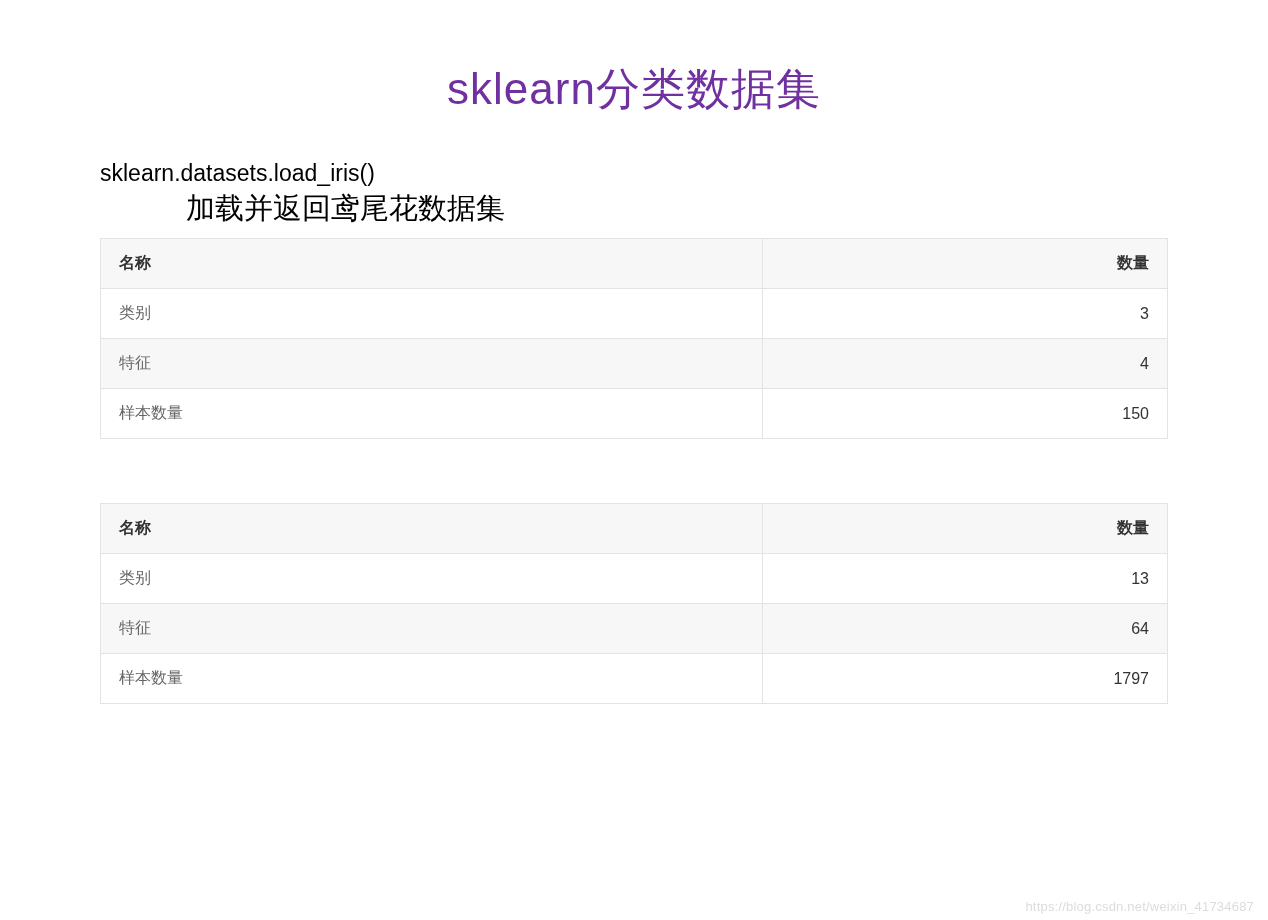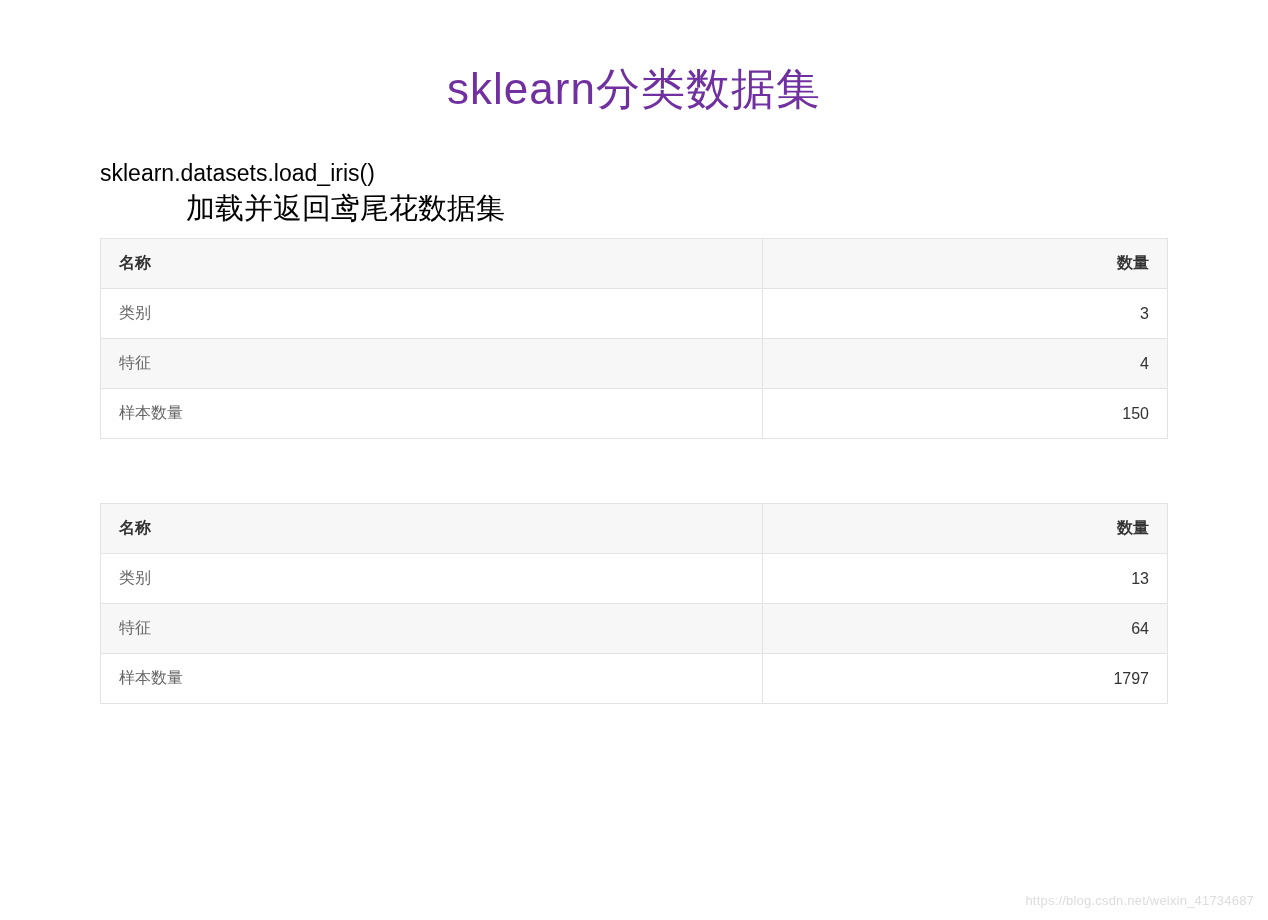--- a/index.html
+++ b/index.html
@@ -79,21 +79,21 @@
     }
     .data-table tbody tr:nth-child(odd) td {
       background: #ffffff;
     }
     .gap {
       height: 38px;
     }
     .watermark {
       position: absolute;
       right: 14px;
-      bottom: 12px;
+      bottom: 6px;
       font-size: 13px;
       color: #dcdcdc;
       letter-spacing: 0.2px;
     }
   </style>
 </head>
 <body>
 
 <h1 class="page-title">sklearn分类数据集</h1>
 

